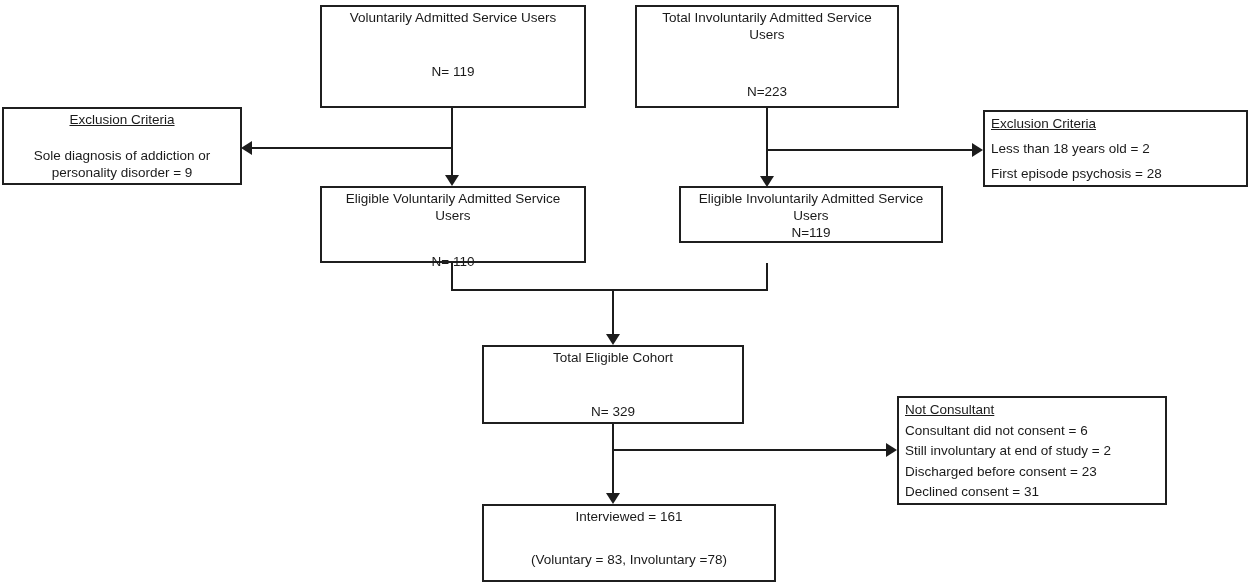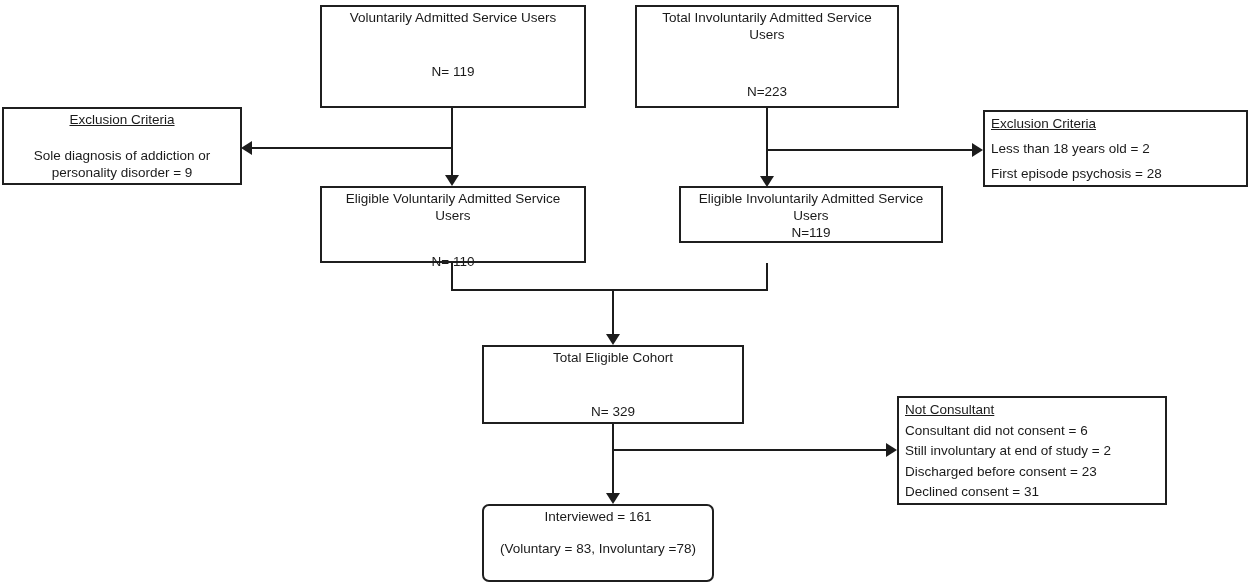--- a/index.html
+++ b/index.html
@@ -75,21 +75,21 @@
   </div>
 
   <div class="box leftalign" style="left:897px; top:396px; width:270px; height:109px;">
     <div class="underline">Not Consultant</div>
     <div>Consultant did not consent = 6</div>
     <div>Still involuntary at end of study = 2</div>
     <div>Discharged before consent = 23</div>
     <div>Declined consent = 31</div>
   </div>
 
-  <div class="box center" style="left:482px; top:504px; width:232px; height:78px; padding-bottom:23px;border-radius:7px;">
+  <div class="box center" style="left:482px; top:504px; width:294px; height:78px; padding-bottom:12px;">
     <div>Interviewed = 161</div>
     <div>(Voluntary = 83, Involuntary =78)</div>
   </div>
 
   <div class="v-line" style="left:451px; top:108px; height:68px;"></div>
   <div class="arr down" style="left:445px; top:175px;"></div>
   <div class="h-line" style="left:252px; top:147px; width:201px;"></div>
   <div class="arr left" style="left:241px; top:141px;"></div>
 
   <div class="v-line" style="left:766px; top:108px; height:68px;"></div>

